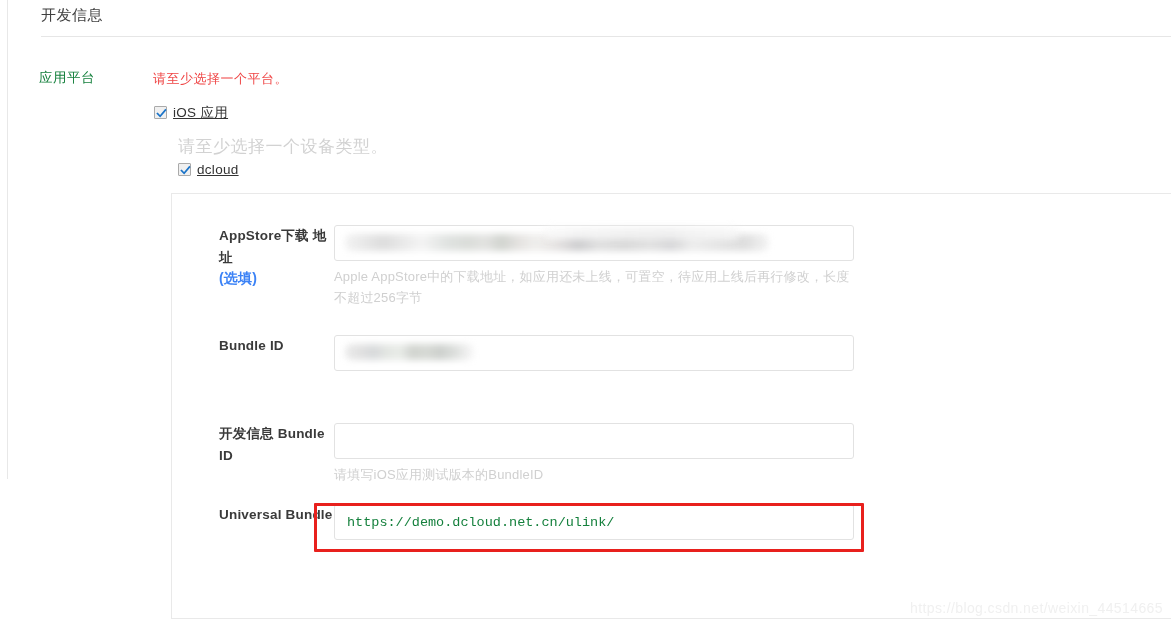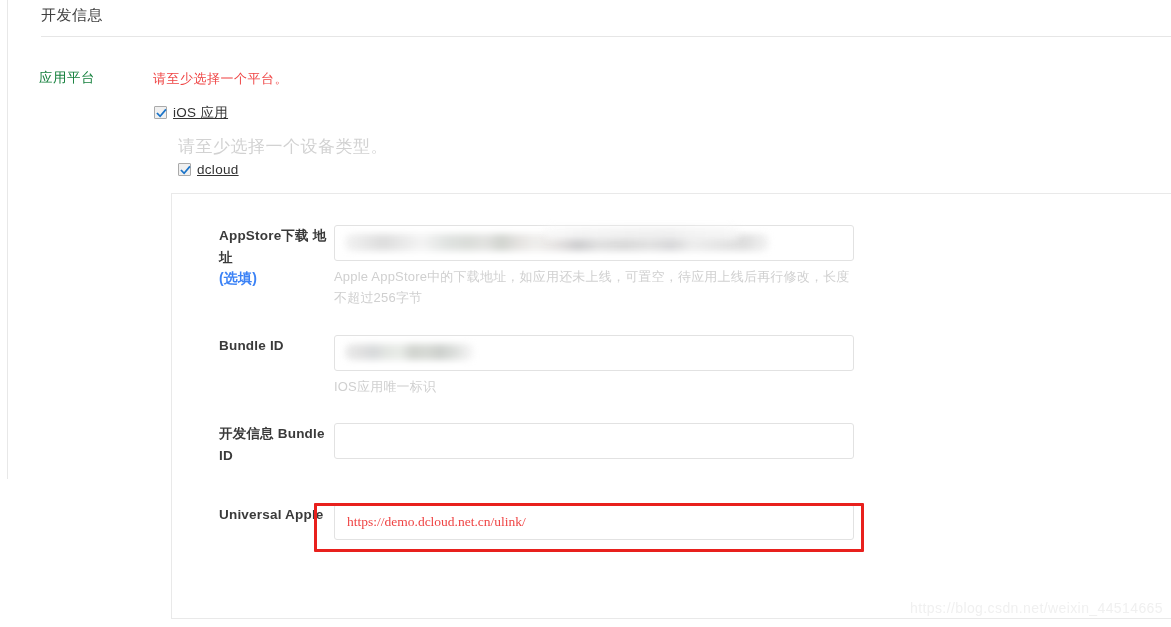--- a/index.html
+++ b/index.html
@@ -155,23 +155,23 @@
     left: 162px;
     top: 0;
     width: 520px;
   }
   .text-input {
     width: 520px;
     height: 36px;
     border: 1px solid #e2e2e2;
     border-radius: 3px;
     background: #ffffff;
-    font-family: Liberation Serif, serif;
+    font-family: Liberation Mono, monospace;
     font-size: 13.5px;
-    color: #ef4444;
+    color: #15803d;
     padding: 0 12px;
     outline: none;
     display: block;
   }
   .text-input::placeholder { color: #cccccc; }
 
   .help-text {
     margin-top: 5px;
     font-size: 13px;
     color: #d0d0d0;
@@ -299,38 +299,38 @@
 
     <div class="form-row row-bundleid">
       <div class="row-label">
         <span>Bundle ID</span>
       </div>
       <div class="row-control">
         <div class="redact-wrap">
           <input class="text-input" type="text" value="" style="">
           <span class="redact redact-bundle"></span>
         </div>
-        <div class="help-text">IOS应用唯一标识</div>
       </div>
     </div>
 
     <div class="form-row row-testbundle">
       <div class="row-label">
         <span>开发信息</span>
         <span>Bundle ID</span>
       </div>
       <div class="row-control">
         <input class="text-input" type="text" value="" style="">
+        <div class="help-text">请填写iOS应用测试版本的BundleID</div>
       </div>
     </div>
 
     <div class="form-row row-ulink">
       <div class="row-label">
         <span>Universal</span>
-        <span>Apple</span>
+        <span>Bundle</span>
       </div>
       <div class="row-control">
         <input class="text-input" type="text" value="https://demo.dcloud.net.cn/ulink/" style="">
       </div>
     </div>
 
   </div>
 
   <div class="highlight-box" style="border-color: rgb(232, 32, 29);"></div>
 

